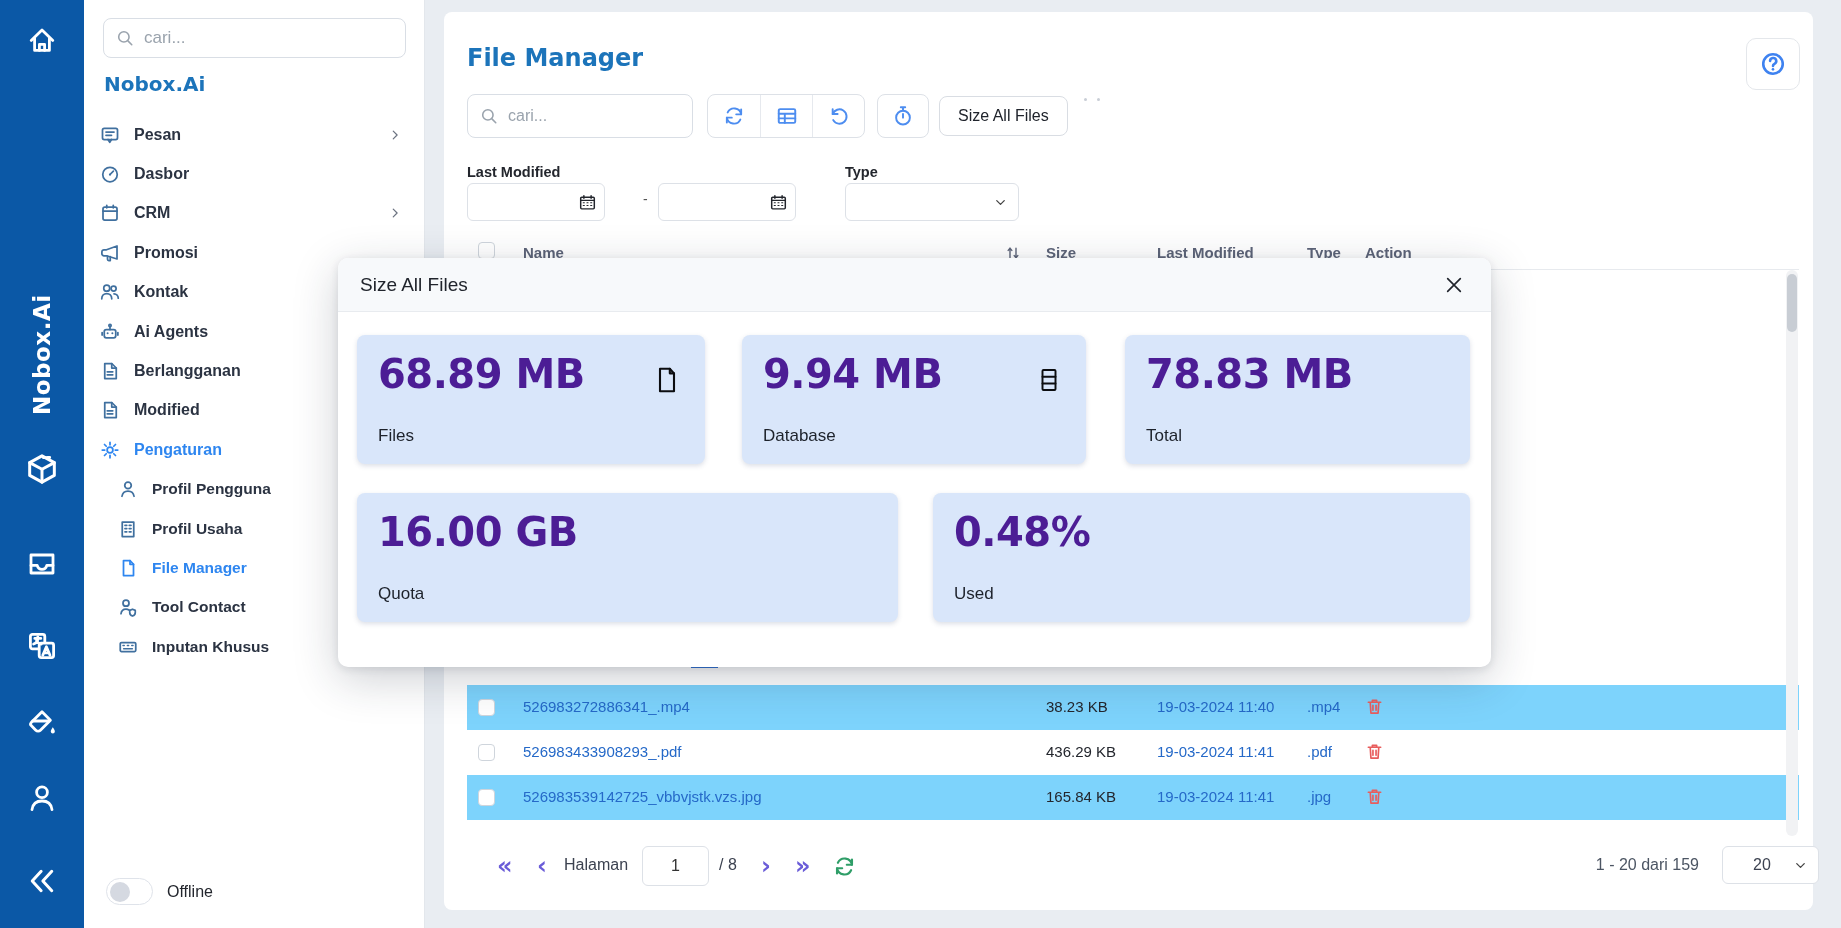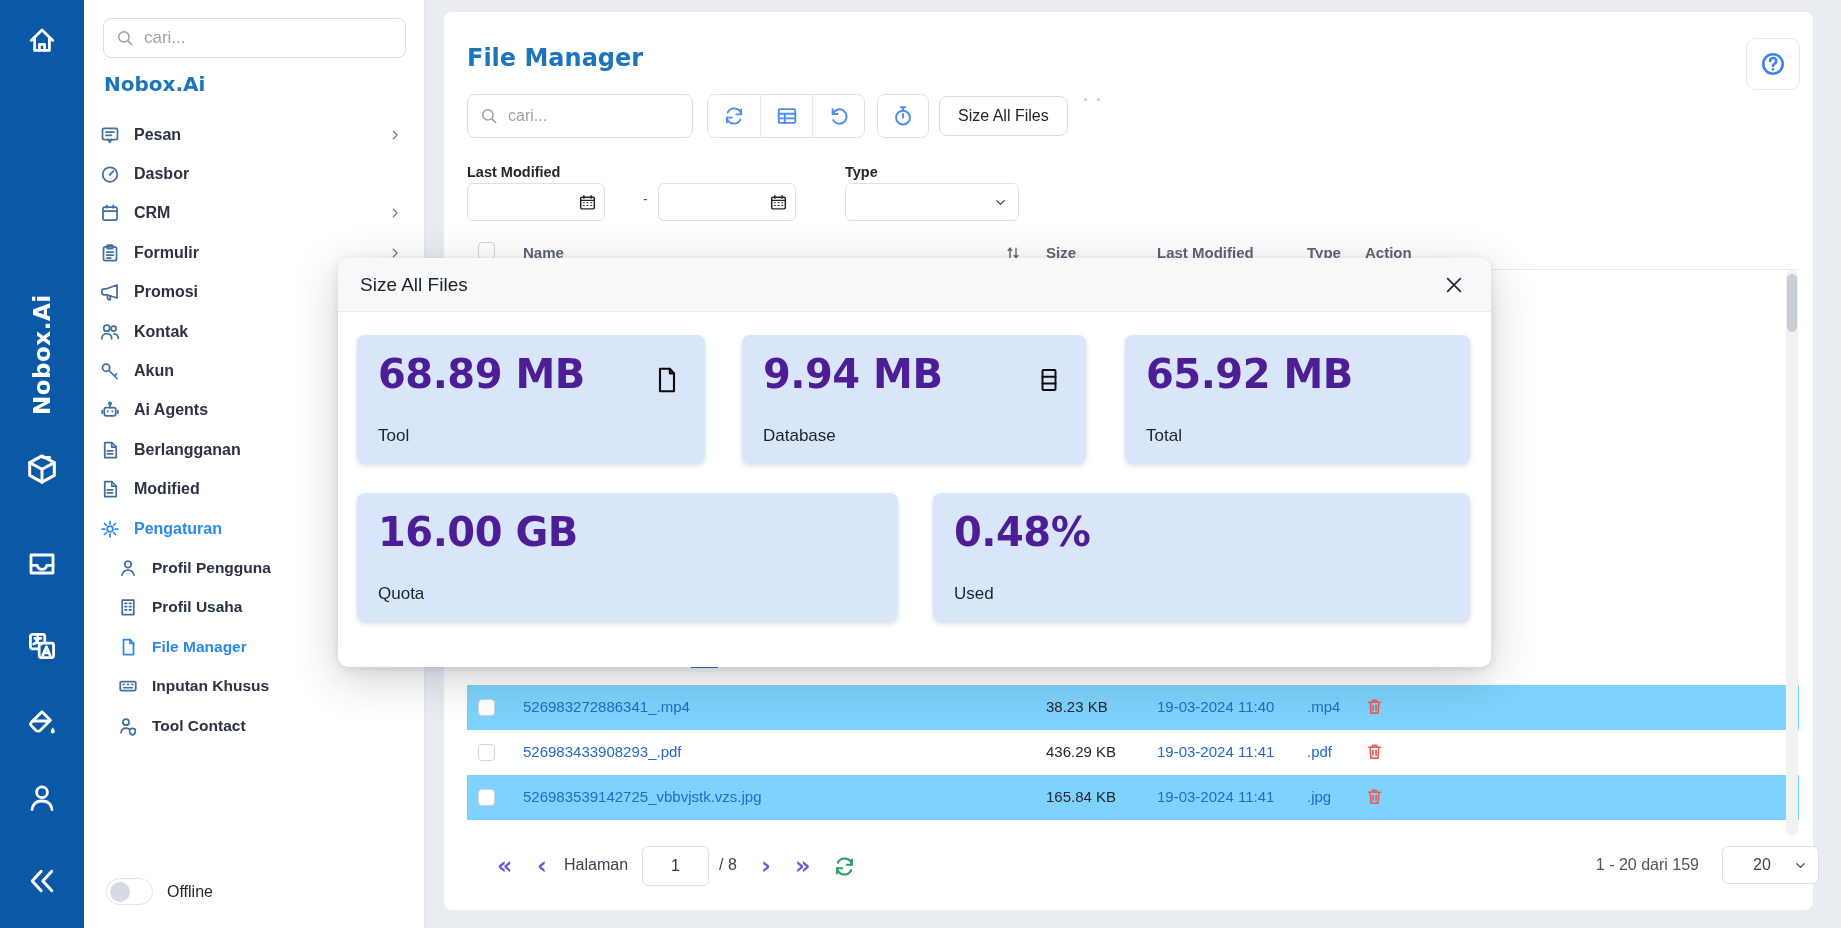--- a/index.html
+++ b/index.html
@@ -197,51 +197,33 @@
             <path d="M2.4 6.4h11.2"></path>
             <path d="M5.4 1.8v2M10.6 1.8v2"></path>
           </svg>
         <span>CRM</span>
         <svg class="ic chev" width="14" height="14" viewBox="0 0 16 16">
             <path d="M6 3.6 10.4 8 6 12.4"></path>
           </svg>
       </div>
       <div class="mi">
         <svg class="ic micon" width="20" height="20" viewBox="0 0 16 16">
-            <rect x="2.8" y="3" width="10.4" height="11" rx="1.4"></rect>
-            <rect x="5.6" y="1.6" width="4.8" height="2.8" rx=".8"></rect>
-            <path d="M5.4 7.2h5.2M5.4 9.6h5.2M5.4 12h3.2"></path>
-          </svg>
-        <span>Formulir</span>
-        <svg class="ic chev" width="14" height="14" viewBox="0 0 16 16">
-            <path d="M6 3.6 10.4 8 6 12.4"></path>
-          </svg>
-      </div>
-      <div class="mi">
-        <svg class="ic micon" width="20" height="20" viewBox="0 0 16 16">
             <path d="M13.6 2.4v10.4L5.2 10.2H3.2A1.7 1.7 0 0 1 1.5 8.5V7.1a1.7 1.7 0 0 1 1.7-1.7h2z"></path>
             <path d="M6 10.5V13a1 1 0 0 0 1 1h1.2v-3.2"></path>
           </svg>
         <span>Promosi</span>
       </div>
       <div class="mi">
         <svg class="ic micon" width="20" height="20" viewBox="0 0 16 16">
             <circle cx="5.4" cy="4.9" r="2.4"></circle>
             <circle cx="10.9" cy="5.2" r="2"></circle>
             <path d="M1.4 13.4c0-2.6 1.8-4.1 4-4.1s4 1.5 4 4.1"></path>
             <path d="M11.2 9.4c2 0 3.4 1.5 3.4 3.5"></path>
           </svg>
         <span>Kontak</span>
-      </div>
-      <div class="mi">
-        <svg class="ic micon" width="20" height="20" viewBox="0 0 16 16">
-            <circle cx="4.9" cy="5.3" r="2.9"></circle>
-            <path d="M7.2 7.6 13.6 14M11.6 12l1.7-1.7"></path>
-          </svg>
-        <span>Akun</span>
       </div>
       <div class="mi">
         <svg class="ic micon" width="20" height="20" viewBox="0 0 16 16">
             <rect x="3.4" y="6" width="9.2" height="6.6" rx="1.6"></rect>
             <path d="M8 3.6V6"></path>
             <circle cx="8" cy="2.8" r=".9"></circle>
             <circle cx="6.1" cy="9" r=".8" fill="currentColor" stroke="none"></circle>
             <circle cx="9.9" cy="9" r=".8" fill="currentColor" stroke="none"></circle>
             <path d="M1.7 8.4v2M14.3 8.4v2"></path>
           </svg>
@@ -286,32 +268,32 @@
       </div>
       <div class="mi sub active">
         <svg class="ic micon" width="19" height="19" viewBox="0 0 16 16">
             <path d="M4.4 2h5.2l2.8 3v9H4.4z"></path>
             <path d="M9.6 2v3h2.8"></path>
           </svg>
         <span>File Manager</span>
       </div>
       <div class="mi sub">
         <svg class="ic micon" width="19" height="19" viewBox="0 0 16 16">
-            <rect x="1.8" y="4.4" width="12.4" height="7.2" rx="1"></rect>
-            <path d="M4 6.8h1M7.5 6.8h1M11 6.8h1M4.5 9.4h7" stroke-width="1.2"></path>
-          </svg>
-        <span>Inputan Khusus</span>
-      </div>
-      <div class="mi sub">
-        <svg class="ic micon" width="19" height="19" viewBox="0 0 16 16">
             <circle cx="6.4" cy="4.9" r="2.4"></circle>
             <path d="M2.4 13.4c.3-2.5 2-3.8 4-3.8.9 0 1.7.3 2.4.8"></path>
             <path d="M11.6 9.8l2.2.9v1.8c0 1.4-1 2.3-2.2 2.7-1.2-.4-2.2-1.3-2.2-2.7v-1.8z"></path>
           </svg>
         <span>Tool Contact</span>
+      </div>
+      <div class="mi sub">
+        <svg class="ic micon" width="19" height="19" viewBox="0 0 16 16">
+            <rect x="1.8" y="4.4" width="12.4" height="7.2" rx="1"></rect>
+            <path d="M4 6.8h1M7.5 6.8h1M11 6.8h1M4.5 9.4h7" stroke-width="1.2"></path>
+          </svg>
+        <span>Inputan Khusus</span>
       </div>
     </div>
 
     <div id="offline">
       <div class="toggle">
           <div class="knob"></div>
         </div>
       <span class="lbl">Offline</span>
     </div>
   </div>
@@ -484,32 +466,32 @@
           </svg>
       </div>
     </div>
 
     <div class="stat-card" style="left:19px; top:77px; width:348px">
       <div class="stat-value">68.89 MB</div>
       <svg class="ic stat-icon" width="28" height="30" viewBox="0 0 16 16" style="stroke-width:1.2">
           <path d="M4 1.6h5.6l2.4 2.6v10.2H4z"></path>
           <path d="M9.6 1.6v2.6H12"></path>
         </svg>
-      <div class="stat-label">Tool</div>
+      <div class="stat-label">Files</div>
     </div>
     <div class="stat-card" style="left:404px; top:77px; width:344px">
       <div class="stat-value">9.94 MB</div>
       <svg class="ic stat-icon" width="26" height="30" viewBox="0 0 16 16" style="stroke-width:1.2">
           <rect x="4" y="1.8" width="8" height="12.4" rx=".6"></rect>
           <path d="M4 6h8M4 10.2h8"></path>
         </svg>
       <div class="stat-label">Database</div>
     </div>
     <div class="stat-card" style="left:787px; top:77px; width:345px">
-      <div class="stat-value">65.92 MB</div>
+      <div class="stat-value">78.83 MB</div>
       <div class="stat-label">Total</div>
     </div>
 
     <div class="stat-card" style="left:19px; top:235px; width:541px">
       <div class="stat-value">16.00 GB</div>
       <div class="stat-label">Quota</div>
     </div>
     <div class="stat-card" style="left:595px; top:235px; width:537px">
       <div class="stat-value">0.48%</div>
       <div class="stat-label">Used</div>

